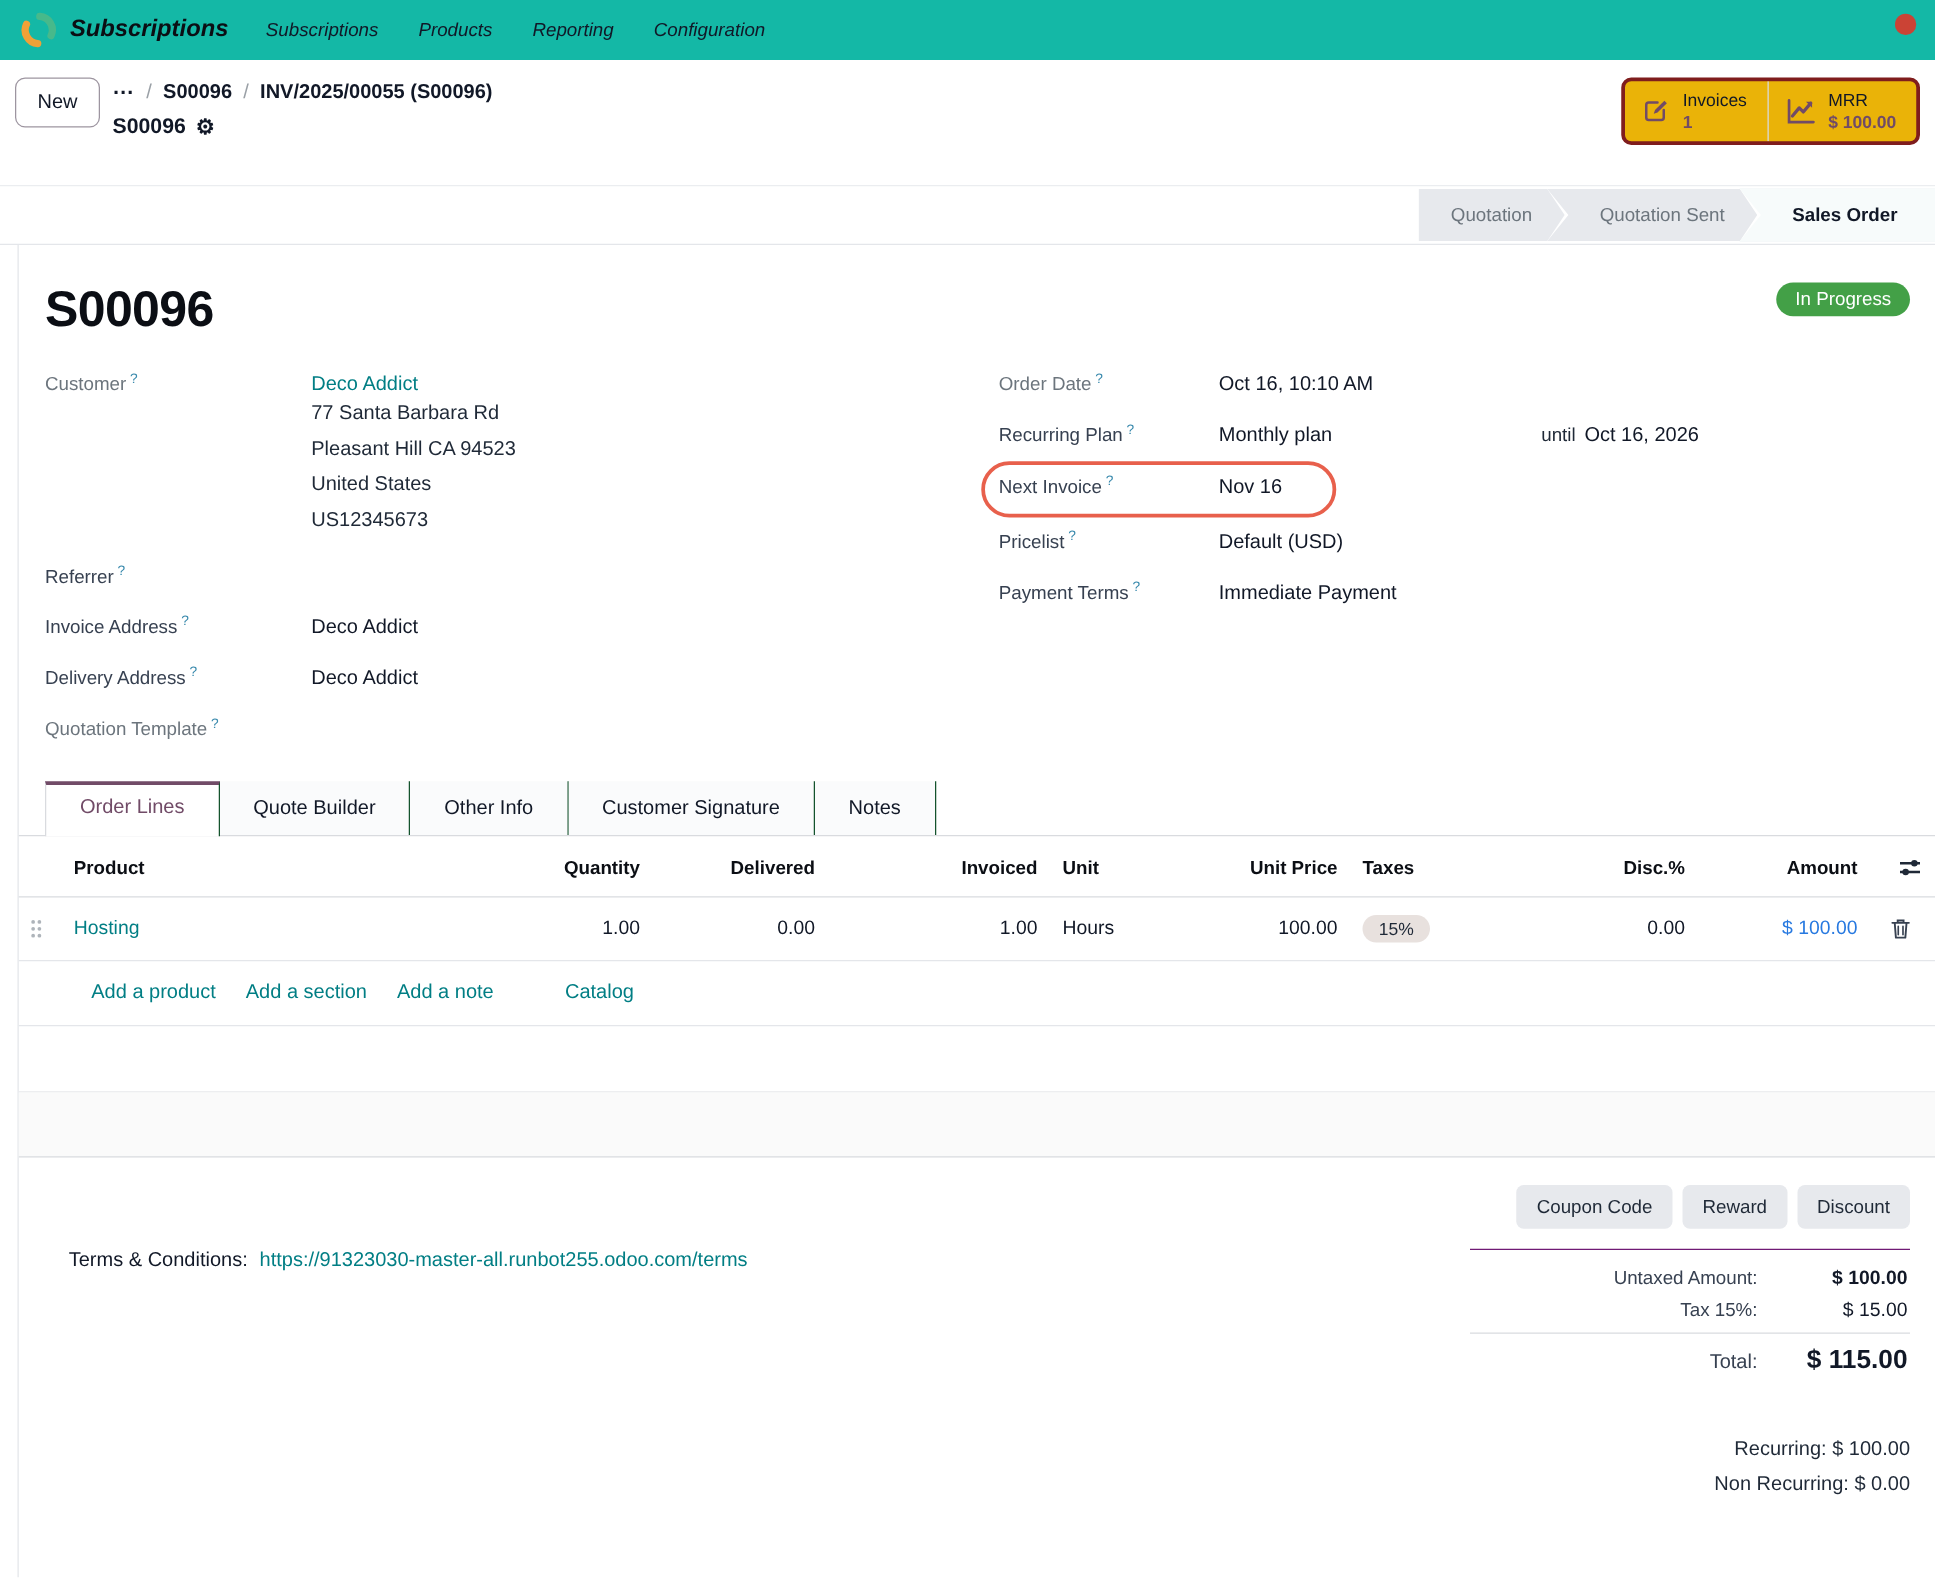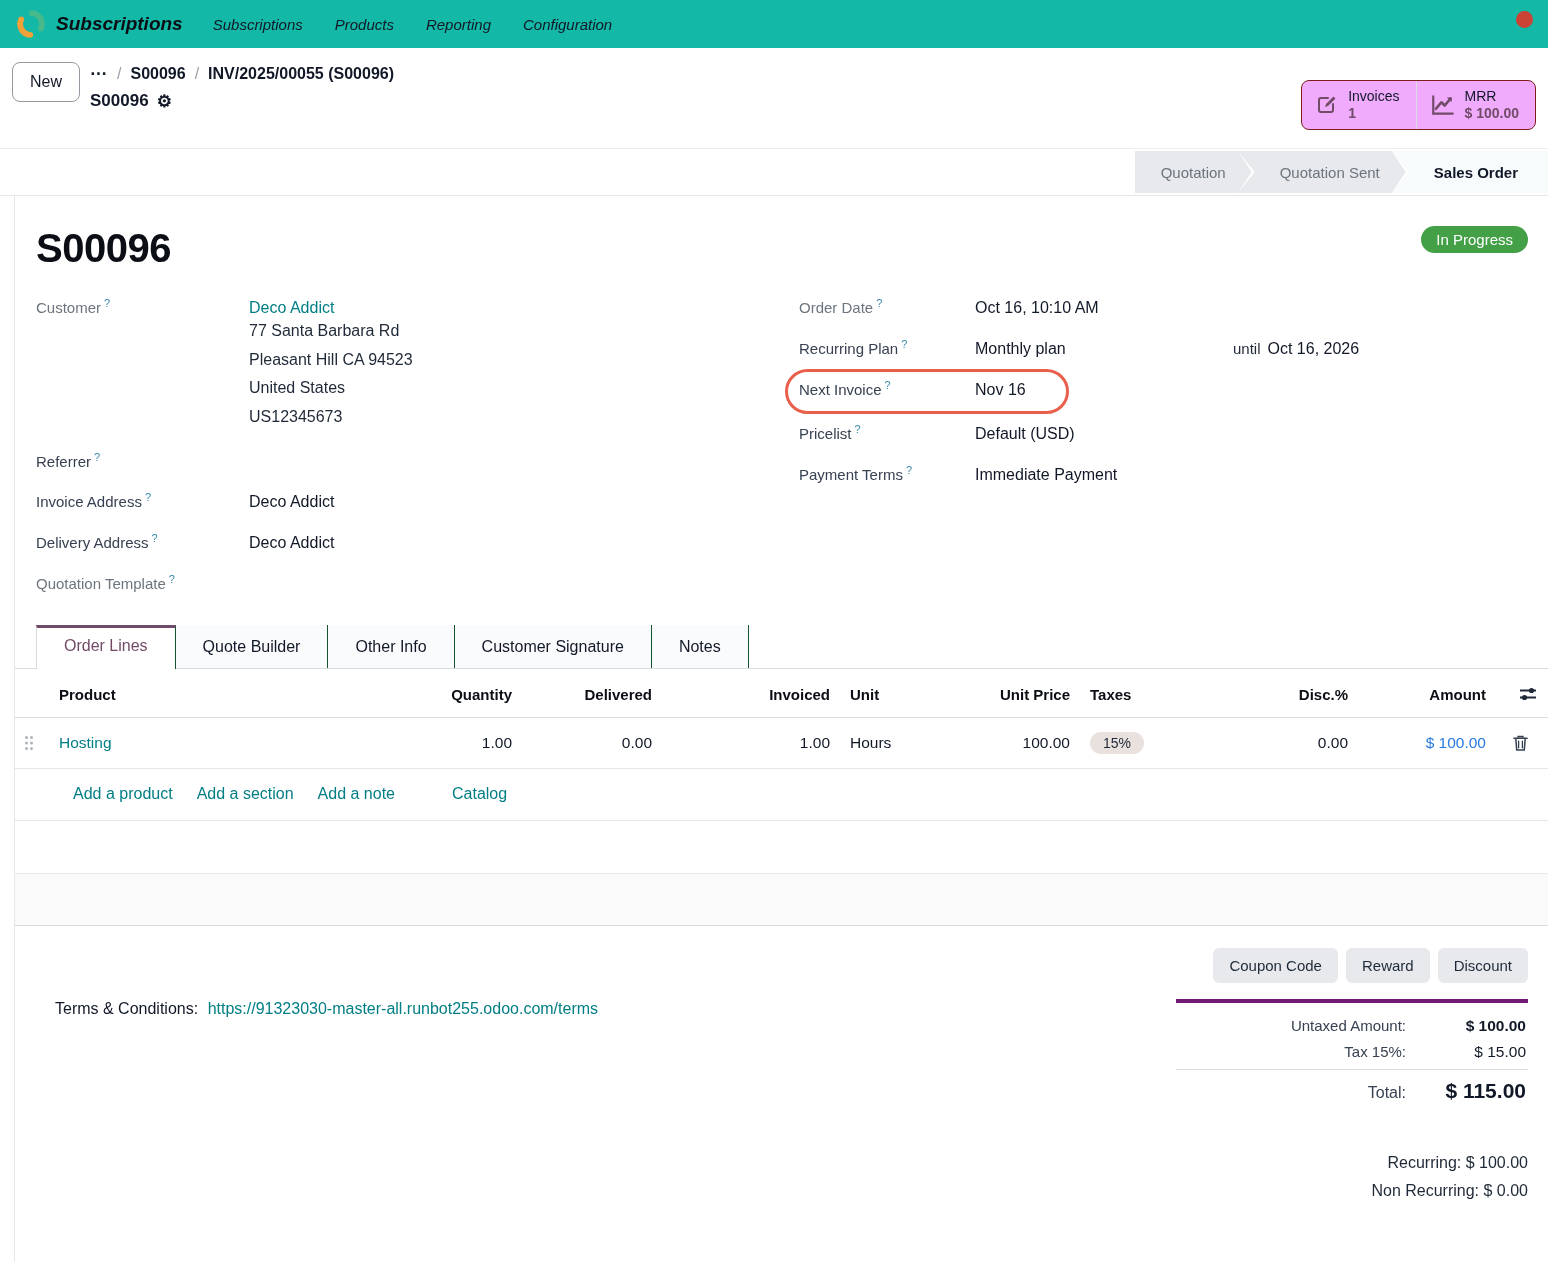--- a/index.html
+++ b/index.html
@@ -17,21 +17,21 @@
   .bc-row { display:flex; align-items:flex-start; padding:10px 12px 12px; min-height:100px; }
   .btn-new { border:1px solid #9d95a0; background:#fff; border-radius:8px; padding:10px 17px; font-size:16px; color:#111827; cursor:pointer; margin-top:4px; }
   .bc-block { margin-left:10px; }
   .bc-line1 { display:flex; align-items:center; gap:9px; font-size:16px; font-weight:600; padding-top:5px; }
   .bc-ellipsis { font-weight:700; font-size:17px; cursor:pointer; color:#111827; letter-spacing:1px; }
   .bc-sep { color:#9aa0a6; font-weight:400; }
   .bc-link { color:#111827; cursor:pointer; }
   .bc-line2 { display:flex; align-items:center; gap:8px; margin-top:7px; font-size:17px; font-weight:600; }
   .gear { font-size:17px; color:#111827; cursor:pointer; line-height:1; }
 
-  .stat-group { margin-left:auto; margin-top:22px; display:flex; border:1px solid #7f1d1d; border-radius:8px; background:#f0abfc; overflow:hidden; }
+  .stat-group { margin-left:auto; margin-top:4px; display:flex; border:3px solid #7f1d1d; border-radius:8px; background:#eab308; overflow:hidden; }
   .stat-btn { display:flex; align-items:center; gap:9px; padding:7px 16px 7px 13px; cursor:pointer; }
   .stat-btn + .stat-btn { border-left:1px solid #d9dbde; }
   .stat-txt { display:flex; flex-direction:column; line-height:17px; }
   .stat-label { font-size:14px; color:#111827; }
   .stat-value { font-size:14px; color:#714B67; font-weight:600; }
   .stat-icon { color:#714B67; }
 
   
   .control-row { display:flex; align-items:center; height:48px; border-top:1px solid #ebedf0; border-bottom:1px solid #e4e6ea; padding-left:12px; background:#fff; }
   .act-btns { display:flex; gap:8px; }
@@ -93,21 +93,21 @@
   .white-gap { height:53px; border-bottom:1px solid #e7e9ec; }
   .gray-band { height:52px; background:#fafafa; border-bottom:1px solid #d9dbdf; }
 
   
   .bottom { display:flex; padding:22px 20px 0 26px; }
   .terms { margin-top:52px; font-size:16px; padding-left:14px; }
   .terms .t-label { color:#111827; font-weight:500; }
   .terms a { color:#017e84; text-decoration:none; cursor:pointer; margin-left:5px; }
   .right-tot { margin-left:auto; width:400px; }
   .promo { display:flex; gap:8px; justify-content:flex-end; }
-  .totals { margin-top:16px; border-top:4px solid #701a75; padding-top:12px; width:352px; margin-left:auto; }
+  .totals { margin-top:16px; border-top:1px solid #701a75; padding-top:12px; width:352px; margin-left:auto; }
   .tot-row { display:flex; align-items:baseline; justify-content:flex-end; padding:2px 2px 6px 0; }
   .tot-label { font-size:15px; color:#374151; }
   .tot-val { width:120px; text-align:right; font-size:15.5px; color:#111827; }
   .tot-val.bold { font-weight:700; }
   .tot-row.total { border-top:1px solid #d9dbdf; margin-top:2px; padding-top:9px; }
   .tot-row.total .tot-label { font-size:16px; }
   .tot-row.total .tot-val { font-size:21px; font-weight:700; }
 
   .recurring { margin-top:40px; padding-right:20px; text-align:right; font-size:16px; line-height:28px; color:#1f2937; }
   .rec-line { white-space:nowrap; }

